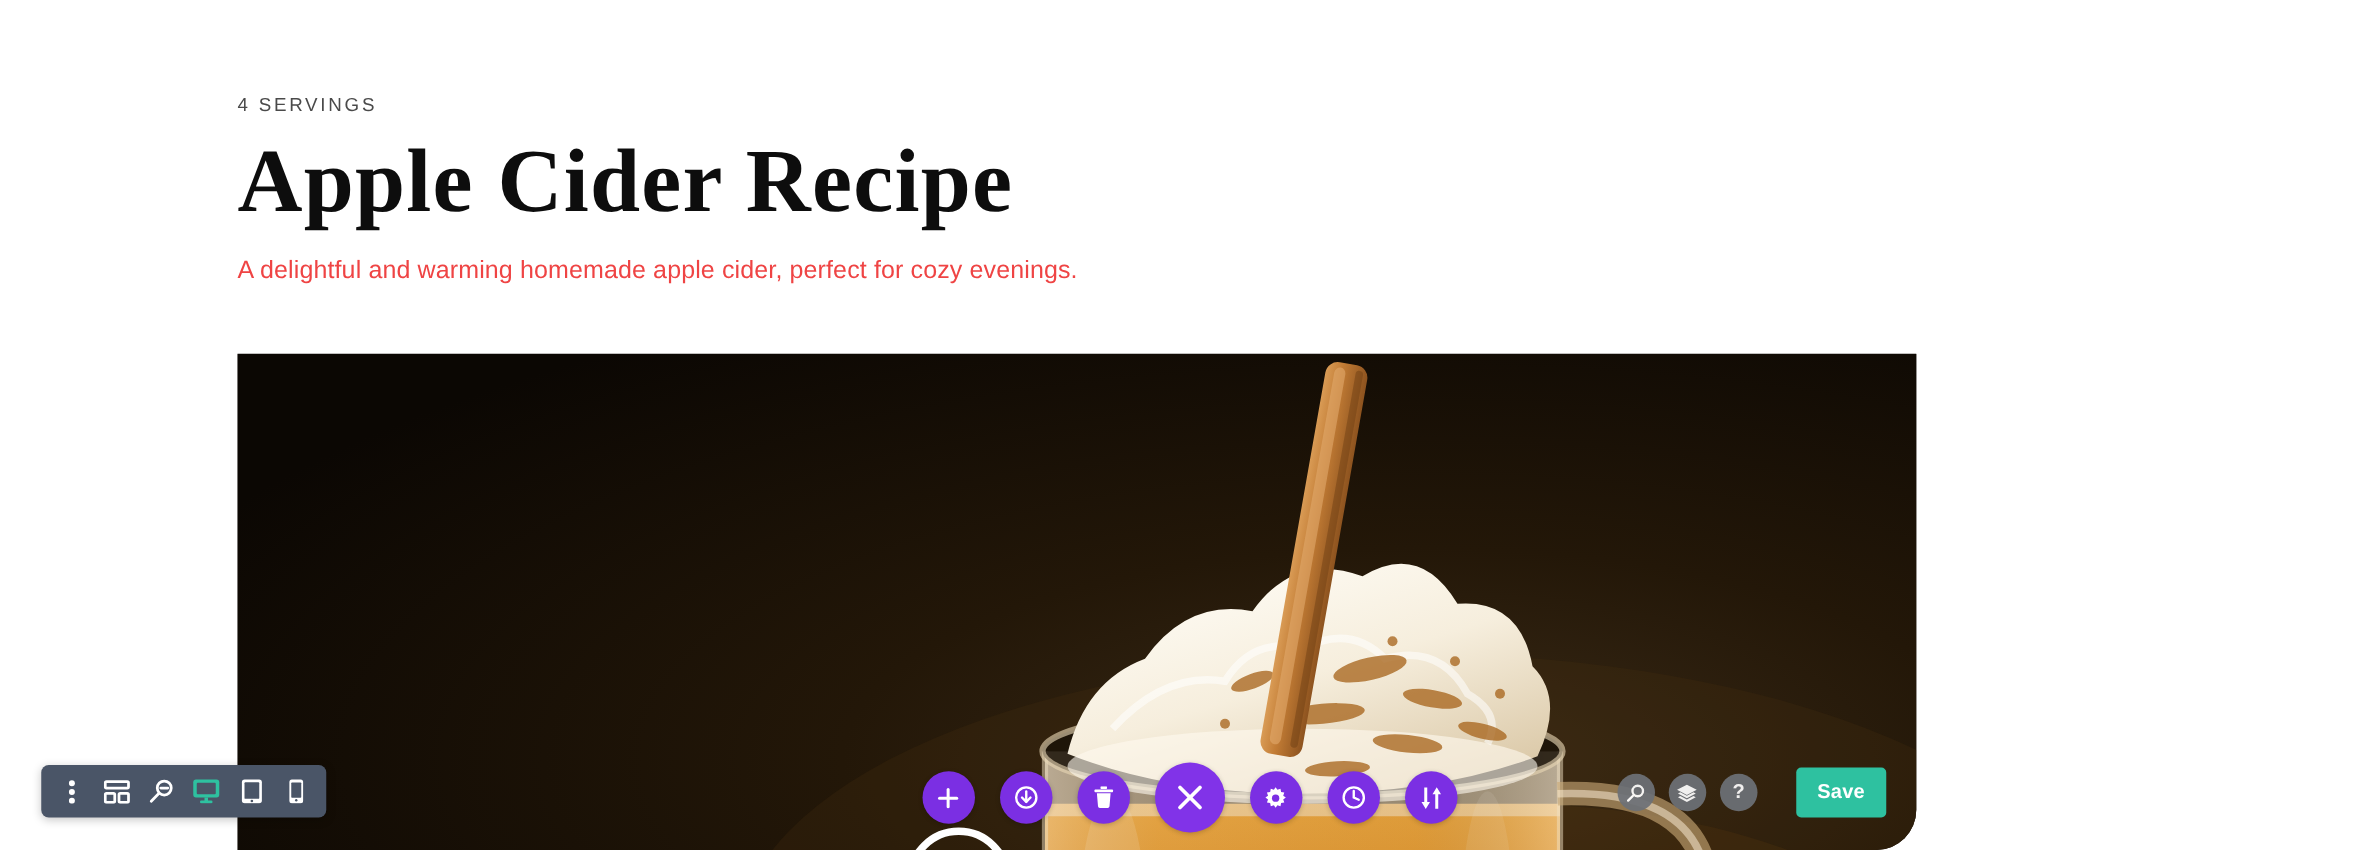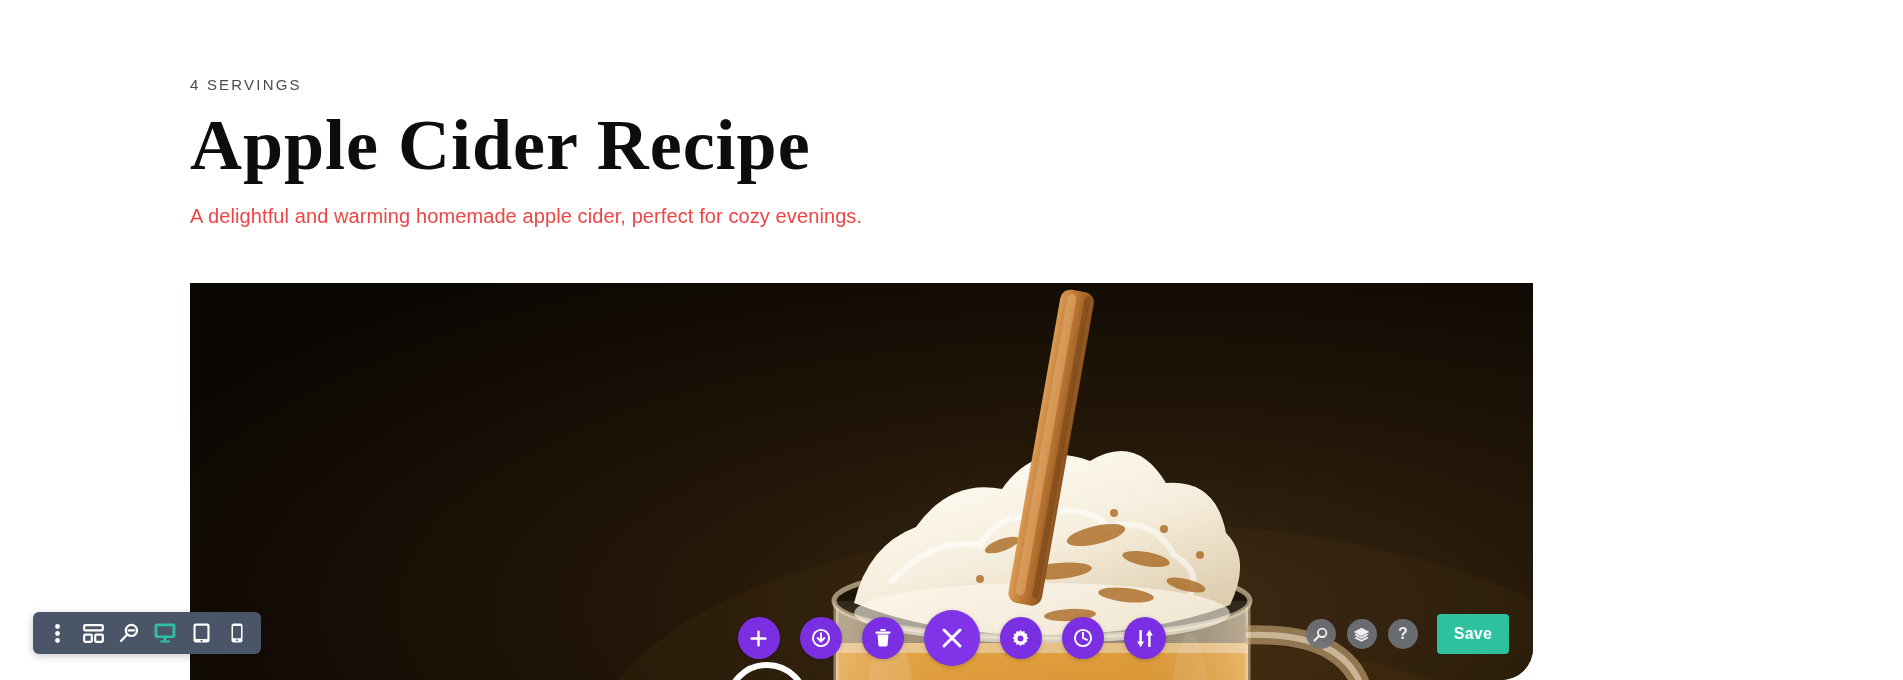--- a/index.html
+++ b/index.html
@@ -177,21 +177,21 @@
     color: #ffffff;
     border: none;
     border-radius: 4px;
     font-family: "Liberation Sans", sans-serif;
     font-size: 16px;
     font-weight: 700;
     padding: 0 17px;
     height: 40px;
     cursor: pointer;
     letter-spacing: 0.2px;
-    margin-left: 8px;
+    margin-left: 20px;
   }
 </style>
 </head>
 <body>
 
 <div id="page">
 
   <div class="content-wrap">
 
     <div class="servings">4 SERVINGS</div>

